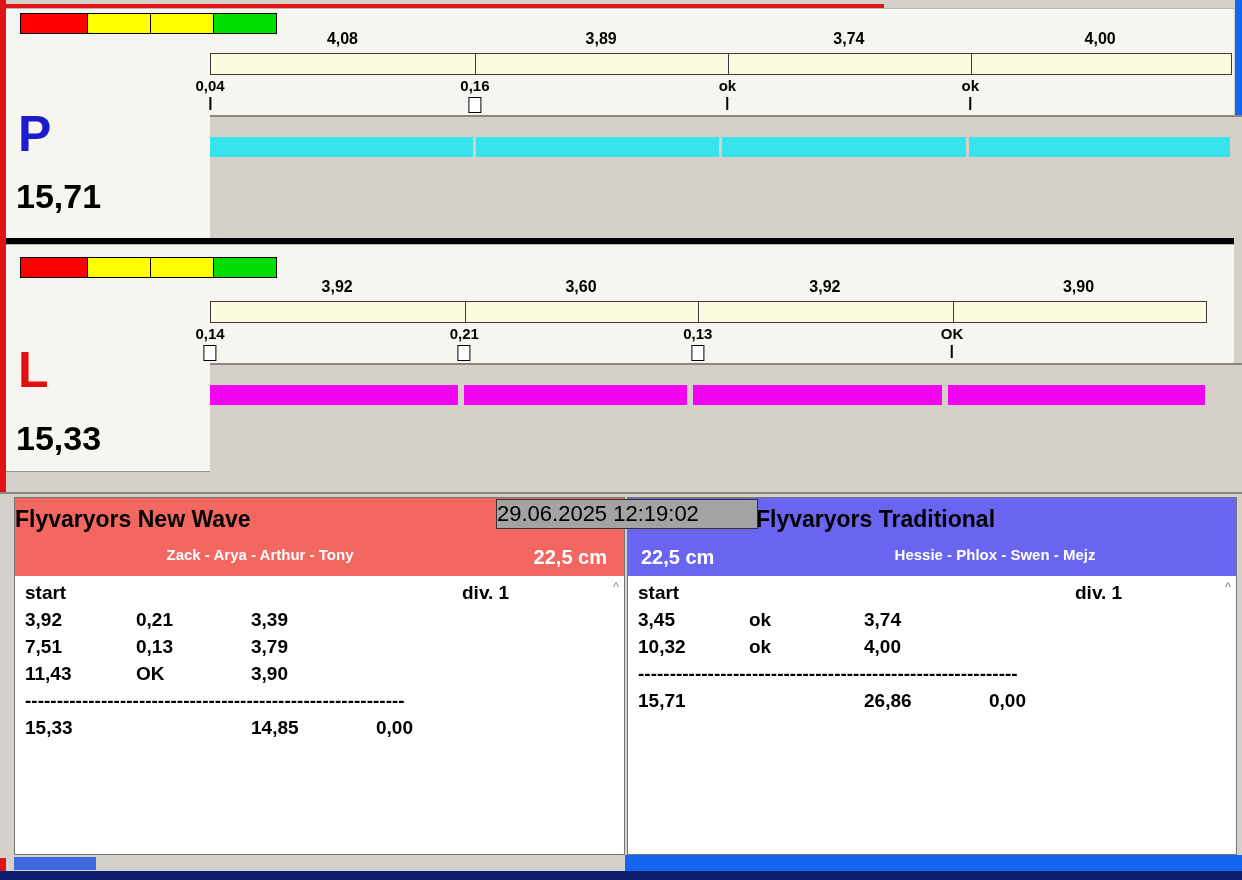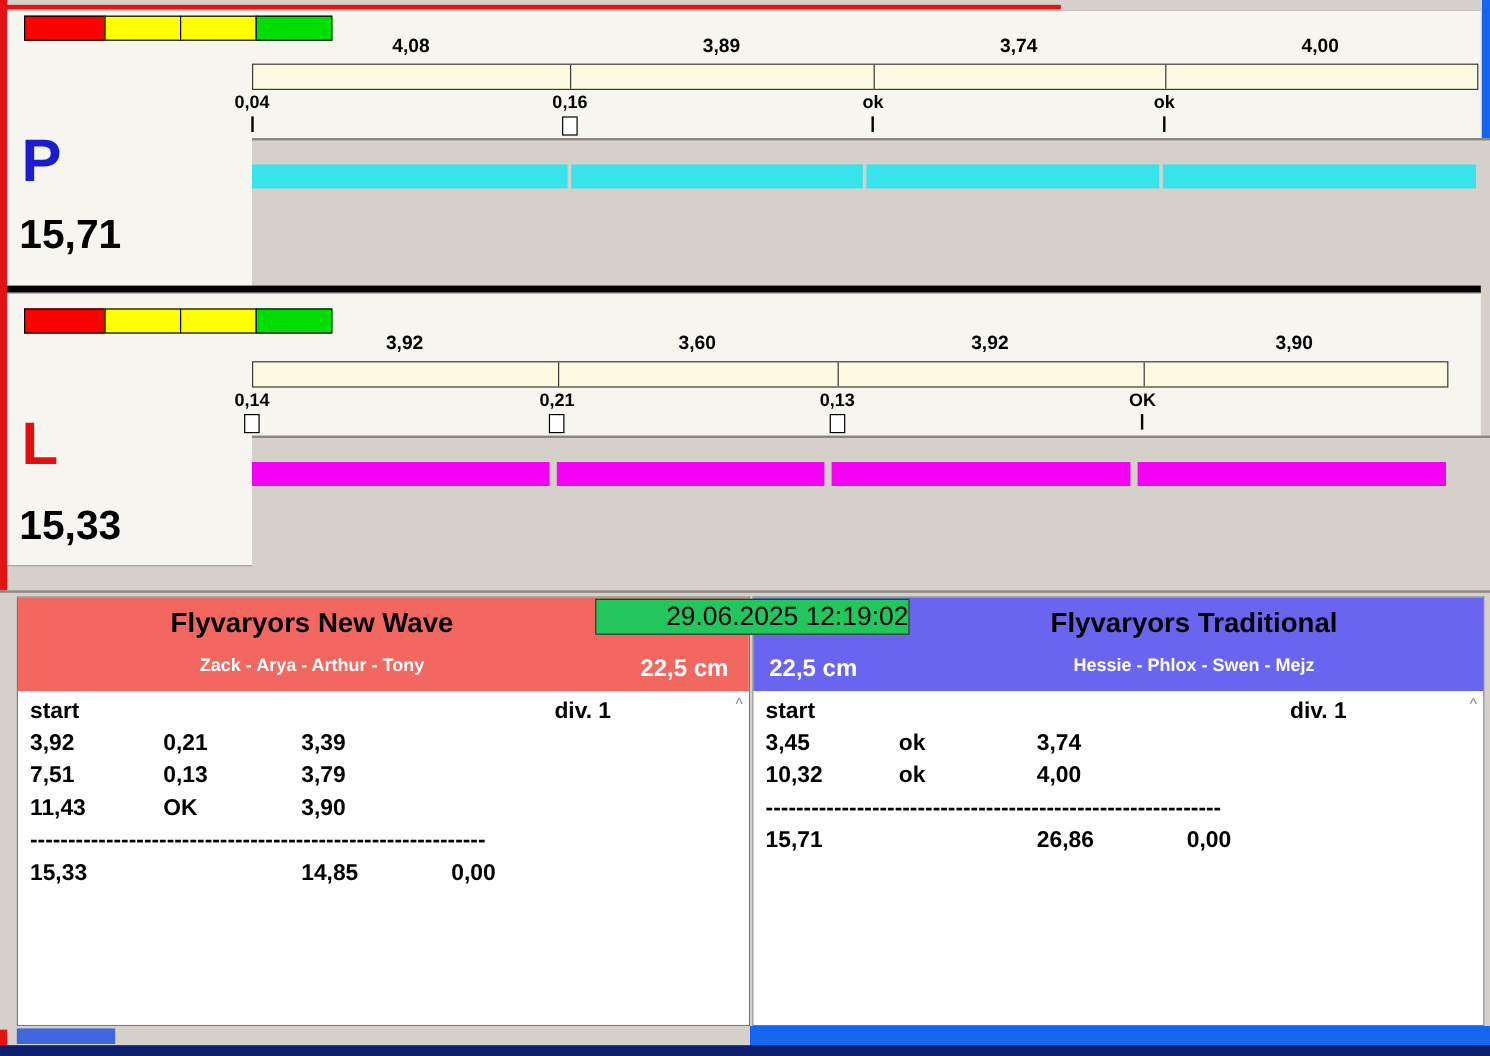--- a/index.html
+++ b/index.html
@@ -54,31 +54,31 @@
   .marker{margin-top:3px;}
   .marker.tick{width:2px;height:13px;background:#000;}
   .marker.square{width:11px;height:14px;background:#fff;border:1px solid #000;}
 
   
   .bottom{position:absolute;left:0;top:492px;width:1242px;height:364px;background:#d5d1ca;border-top:2px solid #8a877f;}
   .team{position:absolute;top:3px;height:358px;border:1px solid #777;background:#fff;box-sizing:border-box;}
   #team-left{left:14px;width:611px;}
   #team-right{left:627px;width:610px;}
   .team-header{position:relative;height:78px;}
-  .team-title{position:absolute;top:8px;font-size:23px;font-weight:bold;text-align:center;}
+  .team-title{position:absolute;top:8px;font-size:23px;font-weight:bold;text-align:left;}
   #team-left .team-title{left:0;width:490px;}
   #team-right .team-title{left:128px;width:478px;}
   .team-members{position:absolute;top:48px;font-size:15px;font-weight:bold;color:#fff;text-align:center;}
   #team-left .team-members{left:0;width:490px;}
   #team-right .team-members{left:128px;width:478px;}
   .team-distance{position:absolute;bottom:7px;font-size:20px;font-weight:bold;color:#fff;}
   #team-left .team-distance{right:17px;}
   #team-right .team-distance{left:13px;}
-  .datetime{position:absolute;left:496px;top:5px;width:260px;height:28px;background:#22c55e;border:1px solid #333;
-            font-size:22px;text-align:right;line-height:28px;z-index:5;}
+  .datetime{position:absolute;left:496px;top:5px;width:260px;height:28px;background:#a3a3a3;border:1px solid #333;
+            font-size:22px;text-align:left;line-height:28px;z-index:5;}
   .team-content{position:absolute;left:0;right:0;top:78px;bottom:0;background:#fff;font-weight:bold;font-size:19px;}
   .content-line{position:relative;height:27px;padding-left:10px;white-space:nowrap;}
   .content-line.first{margin-top:6px;}
   .c1{display:inline-block;width:111px;}
   .c2{display:inline-block;width:115px;}
   .c3{display:inline-block;width:125px;}
   .div-label{position:absolute;left:447px;top:0;}
   .separator-line{overflow:hidden;}
   .scroll-up{position:absolute;top:4px;right:5px;color:#888;font-size:13px;font-weight:normal;line-height:1;}
 </style>

